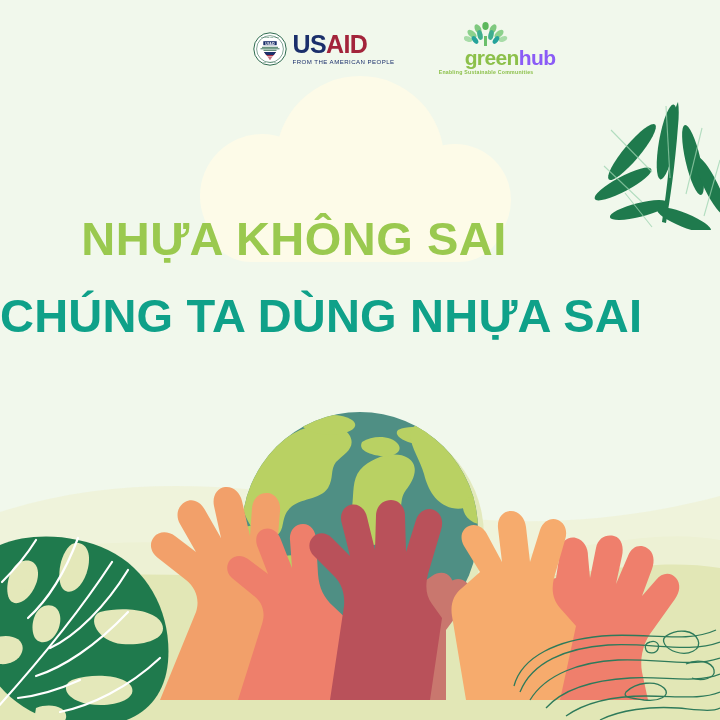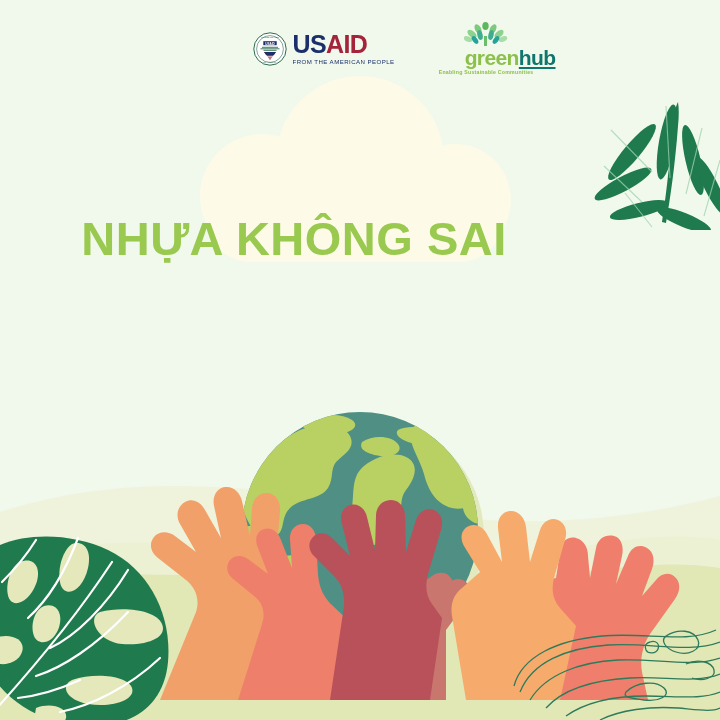--- a/index.html
+++ b/index.html
@@ -86,21 +86,21 @@
   }
   .gh-tree { display:block; margin-bottom: 1px; }
   .gh-words {
     font-family: "Liberation Sans", sans-serif;
     font-weight: bold;
     font-size: 21px;
     letter-spacing: -0.6px;
     line-height: 1;
   }
   .gh-words .green { color: #8cc04a; margin-left: 48px; }
-  .gh-words .hub { color: #0f766e; text-decoration: underline; }
+  .gh-words .hub { color: #8b5cf6; }
   .gh-tag {
     font-family: "Liberation Sans", sans-serif;
     font-size: 5.2px;
     letter-spacing: 0.25px;
     color: #8cc04a;
     margin-top: 2px;
     font-weight: bold;
   }
 
   
@@ -385,15 +385,16 @@
         </g>
       </svg>
       <div class="gh-words"><span class="green">green</span><span class="hub">hub</span></div>
       <div class="gh-tag">Enabling Sustainable Communities</div>
     </div>
 
   </div>
 
   <div class="headline">
     <div class="line1">NHỰA KHÔNG SAI</div>
+    <div class="line2">CHÚNG TA DÙNG NHỰA SAI</div>
   </div>
 
 </div>
 
 </body></html>

